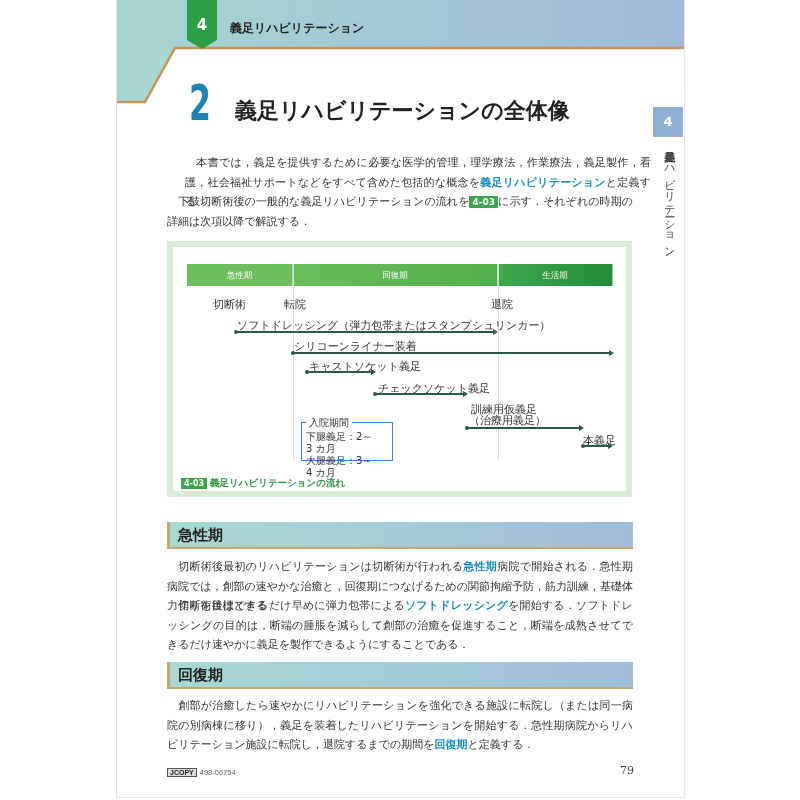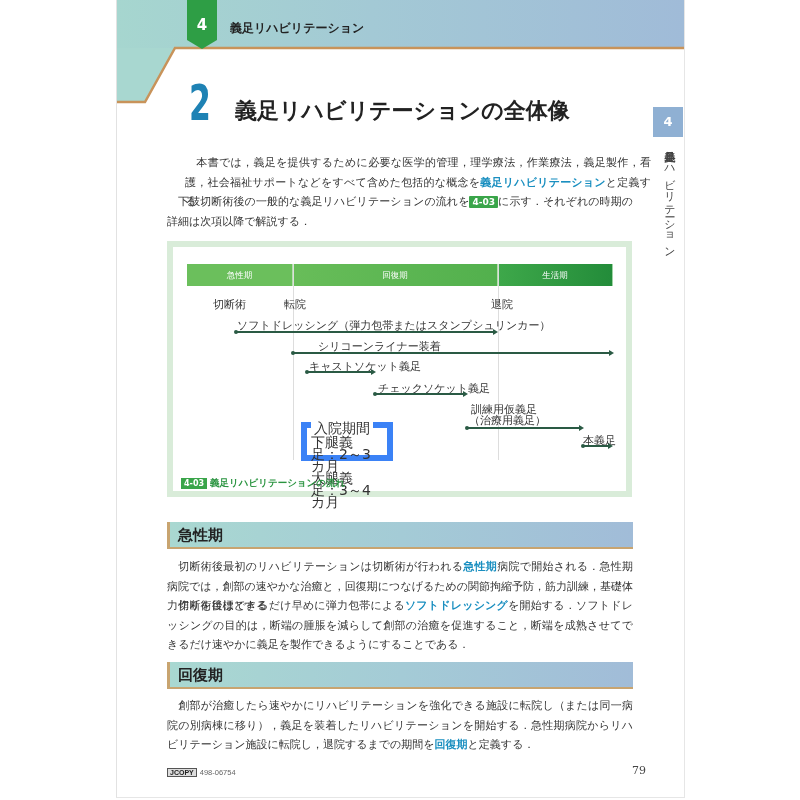--- a/index.html
+++ b/index.html
@@ -33,33 +33,33 @@
   
   .figure { position:absolute; left:50px; top:241px; width:465px; height:256px; border:6px solid #d9ecd9; box-sizing:border-box; background:#fff; }
   .fig-inner { position:absolute; left:0; top:0; width:453px; height:244px; font-family:"DejaVu Sans", sans-serif; }
   .phase-bar { position:absolute; left:14px; top:17px; width:426px; height:22px; display:flex; }
   .phase { height:22px; color:#fff; font-size:8.5px; line-height:22px; text-align:center; border-right:1px solid rgba(255,255,255,0.5); box-sizing:border-box; }
   .vline { position:absolute; width:1px; background:#ddd; }
   .tlabel { position:absolute; font-size:11px; color:#333; white-space:nowrap; }
   .arrow { position:absolute; height:1.5px; background:#2a5a44; }
   .arrow:before { content:""; position:absolute; left:-2px; top:-1.5px; width:4px; height:4px; border-radius:50%; background:#2a5a44; }
   .arrow:after { content:""; position:absolute; right:-3px; top:-2.5px; border-left:5px solid #2a5a44; border-top:3px solid transparent; border-bottom:3px solid transparent; }
-  .stay-box { position:absolute; left:128px; top:175px; width:92px; height:39px; border:6px solid #3b82f6; font-size:14px; color:#333; line-height:12px; padding:0 16px 0 4px; box-sizing:border-box; }
+  .stay-box { position:absolute; left:128px; top:175px; width:92px; height:39px; border:1px solid #3b82f6; font-size:10px; color:#333; line-height:12px; padding:0 16px 0 4px; box-sizing:border-box; }
   .stay-title { position:absolute; left:4px; top:-6px; background:#fff; padding:0 3px; }
   .fig-caption { position:absolute; left:8px; top:230px; font-size:9.5px; color:#333; white-space:nowrap; }
   .fig-caption .cap-num { background:#3aa54a; color:#fff; font-weight:bold; font-size:8px; padding:1px 3px; margin-right:3px; }
   
   .sec-head { position:absolute; left:50px; width:466px; height:27px;
           background:linear-gradient(90deg,#a9d8d1 0%,#a4cbd6 50%,#a1bcd8 100%);
           border-left:3px solid #c8a470; border-bottom:2px solid #c8a470; box-sizing:border-box; }
   .sec-head span { position:absolute; left:8px; top:4px; font:bold 15px "DejaVu Sans", sans-serif; color:#222; }
   
   .footer-left { position:absolute; left:50px; top:768px; font-size:7.5px; color:#666; font-family:Liberation Sans, sans-serif; }
   .jcopy { border:1px solid #555; background:#ddd; color:#222; font-weight:bold; padding:0 2px; margin-right:3px; font-size:7px; }
-  .page-num { position:absolute; left:503px; top:764px; font-size:11px; color:#444;margin-left:12px; }
+  .page-num { position:absolute; left:503px; top:764px; font-size:11px; color:#444; }
 </style>
 </head>
 <body>
 
 <div class="page">
 
   <div class="band"></div>
   <svg class="band-line" viewBox="0 0 567 110">
     <polygon points="0,0 567,0 567,48 58,48 28,101 0,101" fill="#a8d7d0" opacity="0.0"></polygon>
     <polygon points="0,48 58,48 28,101 0,101" fill="#a8d7d0"></polygon>
@@ -88,21 +88,21 @@
       <div class="vline" style="left:120px;top:17px;height:196px;"></div>
       <div class="vline" style="left:325px;top:17px;height:196px;"></div>
 
       <div class="tlabel" style="left:40px;top:50px;">切断術</div>
       <div class="tlabel" style="left:111px;top:50px;">転院</div>
       <div class="tlabel" style="left:318px;top:50px;">退院</div>
 
       <div class="tlabel" style="left:64px;top:71px;">ソフトドレッシング（弾力包帯またはスタンプシュリンカー）</div>
       <div class="arrow" style="left:63px;top:84px;width:259px;"></div>
 
-      <div class="tlabel" style="left:121px;top:92px;margin-left:24px;">シリコーンライナー装着</div>
+      <div class="tlabel" style="left:121px;top:92px;">シリコーンライナー装着</div>
       <div class="arrow" style="left:120px;top:105px;width:318px;"></div>
 
       <div class="tlabel" style="left:136px;top:112px;">キャストソケット義足</div>
       <div class="arrow" style="left:134px;top:124px;width:66px;"></div>
 
       <div class="tlabel" style="left:205px;top:134px;">チェックソケット義足</div>
       <div class="arrow" style="left:202px;top:146px;width:90px;"></div>
 
       <div class="tlabel" style="left:298px;top:155px;">訓練用仮義足</div>
       <div class="tlabel" style="left:296px;top:166px;">（治療用義足）</div>

